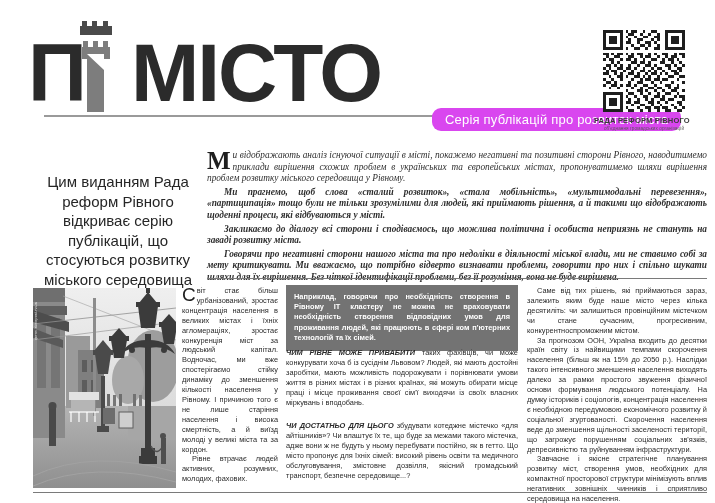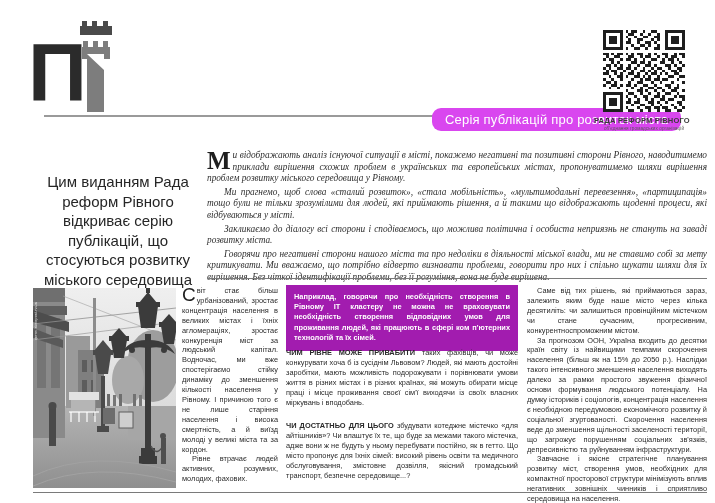--- a/index.html
+++ b/index.html
@@ -99,21 +99,21 @@
   }
 
   .lead {
     position:absolute; left:207px; top:150px; width:500px;
     font-family:"Liberation Serif", serif;
     font-style:italic;
     font-size:9.3px; line-height:11.6px;
     text-align:justify; color:#2e2e2e;
   }
   .lead p { margin-bottom:2px; }
-  .lead p.indent { text-indent:17px; }
+  .lead p.indent { text-indent:17px;font-weight:bold; }
   .dropcap-lead {
     float:left; font-family:"Liberation Serif", serif; font-style:normal;
     font-weight:bold; font-size:25px; line-height:21px;
     margin:0 2px 0 0; color:#1f1f1f;
   }
 
   .rule-mid {
     position:absolute; left:207px; top:278px; width:500px; height:1px;
     background:#7a7a7a;
   }
@@ -144,26 +144,26 @@
   .col p { margin:0; }
   .col p.indent { text-indent:10px; }
 
   .col-a { left:182px; top:286px; width:96px; }
   .dropcap-a {
     float:left; font-size:19px; line-height:15px; font-weight:normal;
     margin:1px 1px 0 0; color:#1f1f1f;
   }
 
   .col-b { left:286px; top:348px; width:232px; }
-  .col-b .lead-in { font-weight:bold; }
+  .col-b .lead-in { font-weight:bold; font-style:italic; }
   .col-b p + p { margin-top:14px; }
 
   .callout {
     position:absolute; left:286px; top:285px; width:232px;
-    background:#a21caf; color:#ffffff;
+    background:#737373; color:#ffffff;
     font-size:7.4px; line-height:10.2px;
     font-weight:bold;
     padding:7px 8px 8px 8px;
     text-align:justify;
   }
 
   .col-c { left:527px; top:286px; width:180px; }
   .col-c p + p { margin-top:0; }
 </style>
 </head>
@@ -183,20 +183,21 @@
               <i></i>
             </span>
           <span class="merlons">
               <i></i>
               <i></i>
               <i></i>
             </span>
           <span class="body"></span>
         </span>
         <span class="logo-gap"></span>
+        <span class="logo-seg">МІСТО</span>
       </div>
     </div>
 
     <div class="rule-main"></div>
 
     <div class="tagline">Серія публікацій про розвиток міста</div>
 
     <div class="qr-block">
       <svg class="qr" viewBox="0 0 29 29" shape-rendering="crispEdges">
         <rect width="29" height="29" fill="#fff"></rect>

